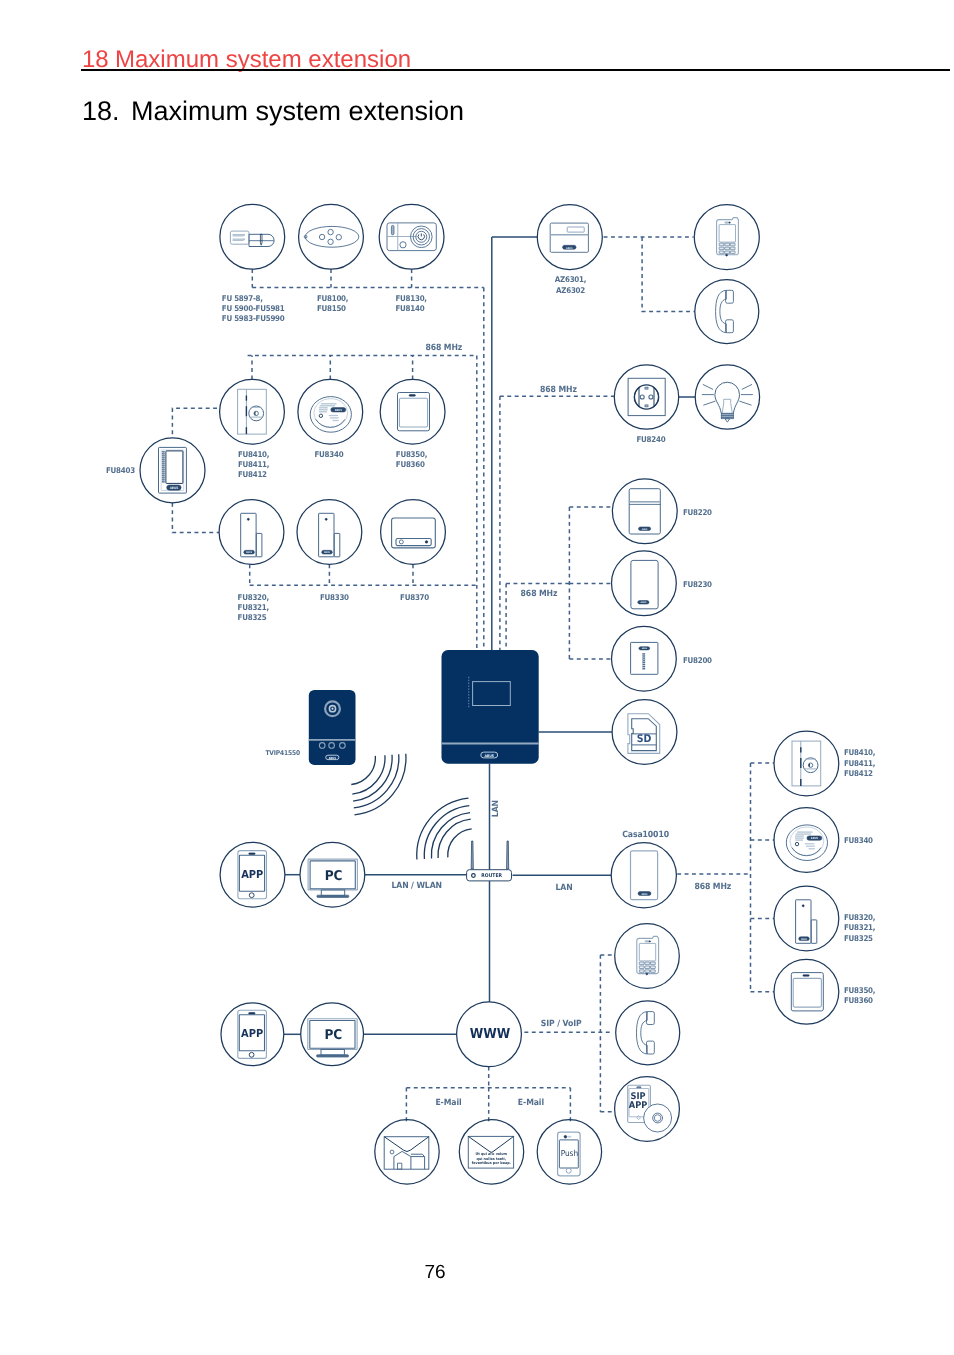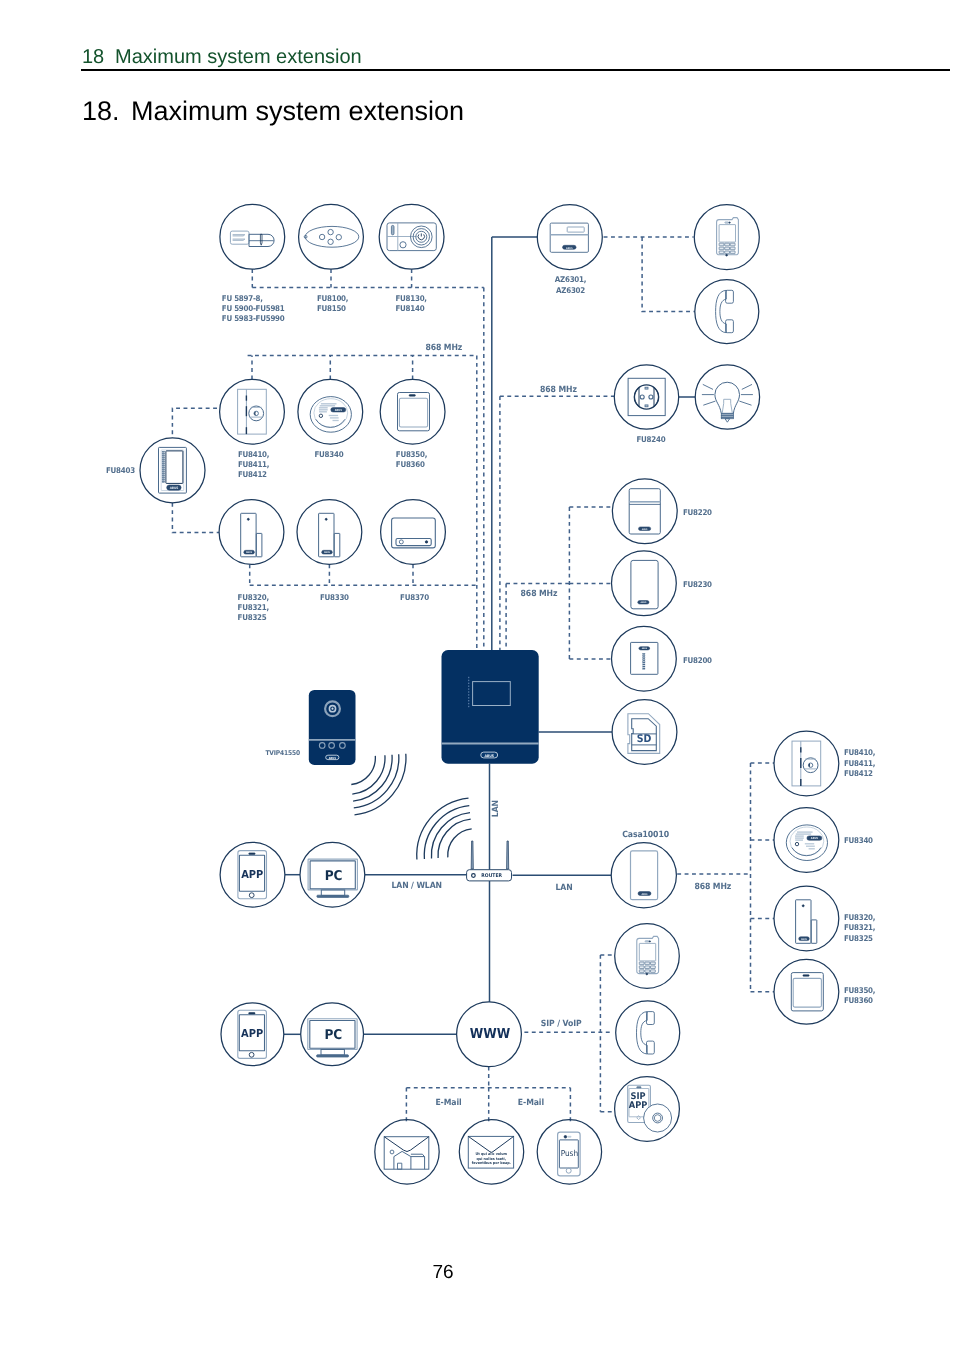--- a/index.html
+++ b/index.html
@@ -1,24 +1,24 @@
 <!DOCTYPE html>
 <html><head>
 <meta charset="utf-8">
 <style>
   html,body{margin:0;padding:0;background:#ffffff;}
   *{-webkit-font-smoothing:antialiased;text-rendering:geometricPrecision;}
   body{width:954px;height:1355px;font-family:"Liberation Sans",sans-serif;overflow:hidden;}
   .page{position:relative;width:954px;height:1355px;background:#fff;}
-  .hdr{position:absolute;left:82px;top:46px;font-size:20px;color:#14532d;white-space:nowrap;}
+  .hdr{position:absolute;left:82px;top:46px;font-size:24px;color:#ef4444;white-space:nowrap;}
   .hdr .num{display:inline-block;width:33px;}
   .hdr-rule{position:absolute;left:81px;top:69px;width:869px;height:2px;background:#000;}
   .title{position:absolute;left:82px;top:96px;margin:0;font-size:27px;font-weight:normal;color:#000;white-space:nowrap;}
   .title .tnum{display:inline-block;width:49px;}
-  .pageno{position:absolute;left:8px;top:1262px;width:870px;text-align:center;font-size:19px;color:#000;}
+  .pageno{position:absolute;left:0;top:1262px;width:870px;text-align:center;font-size:19px;color:#000;}
   svg.diagram{position:absolute;left:0;top:0;width:954px;height:1355px;}
 </style>
 </head>
 <body>
 
 <div class="page">
   <div class="hdr"><span class="num">18</span><span>Maximum system extension</span></div>
   <div class="hdr-rule"></div>
   <h1 class="title"><span class="tnum">18.</span><span>Maximum system extension</span></h1>
   <svg class="diagram" viewBox="0 0 954 1355" id="dg">

